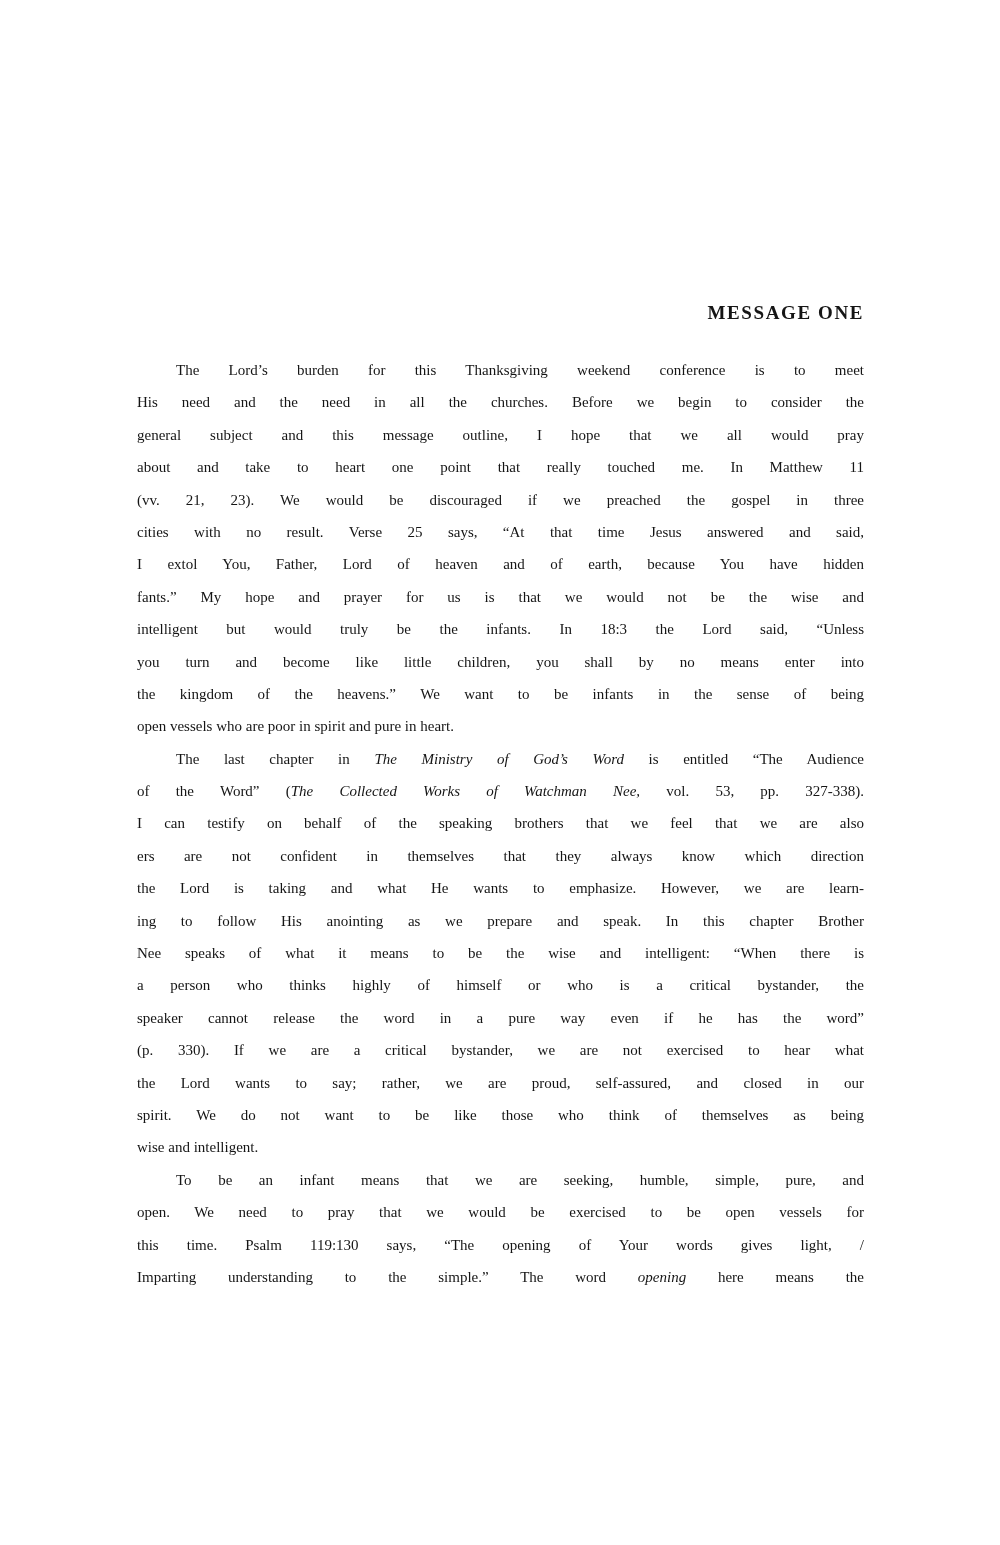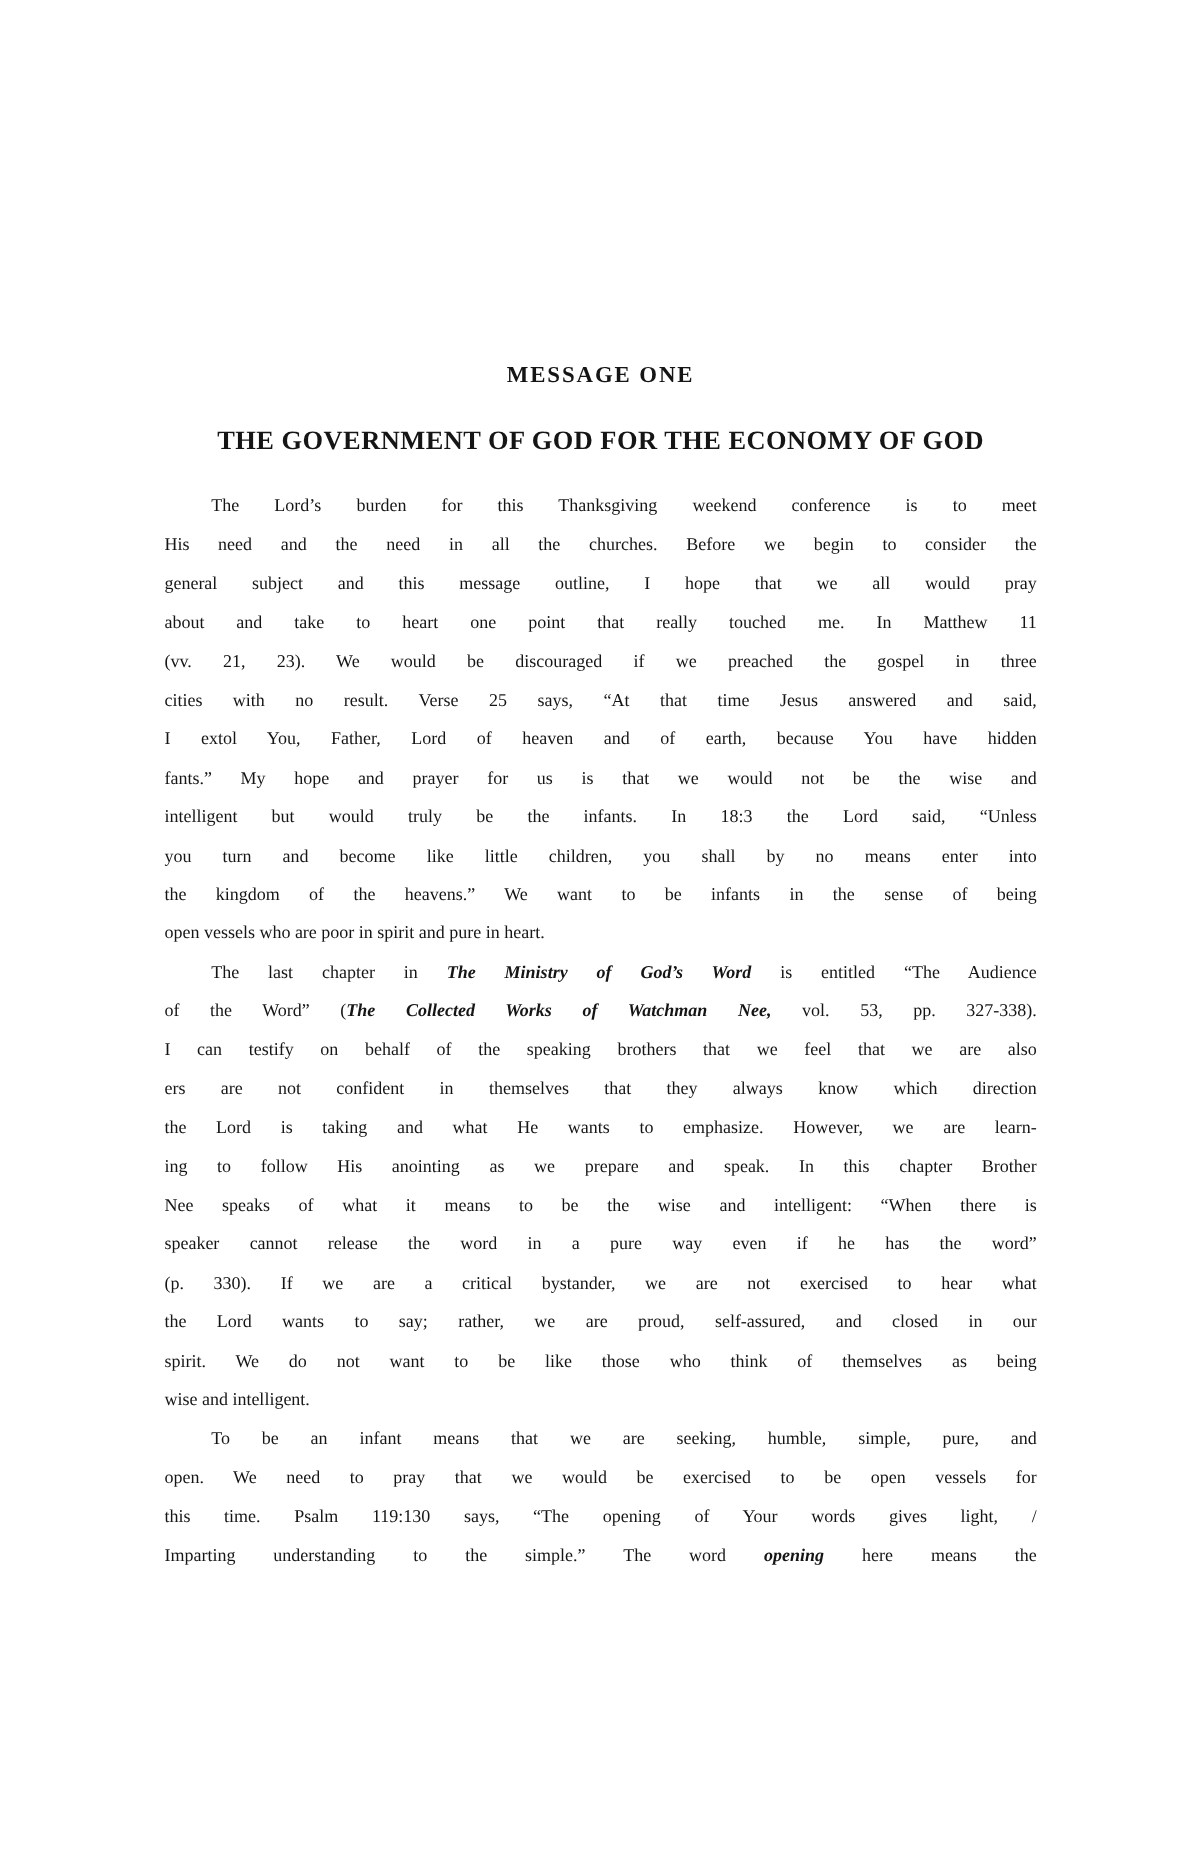--- a/index.html
+++ b/index.html
@@ -16,21 +16,21 @@
     font-family: "Liberation Serif", "DejaVu Serif", serif;
     color: #151515;
   }
   .content {
     position: absolute;
     left: 137px;
     top: 302px;
     width: 727px;
   }
   .heading-message {
-    text-align: center;
+    text-align: right;
     font-size: 19px;
     font-weight: bold;
     letter-spacing: 1.6px;
     line-height: 22px;
     margin: 0 0 30px 0;
   }
   .heading-title {
     text-align: center;
     font-size: 22px;
     font-weight: bold;
@@ -55,30 +55,28 @@
   }
   .line.last {
     text-align-last: left;
     -moz-text-align-last: left;
   }
   .line.first {
     text-indent: 39px;
   }
   .italic {
     font-style: italic;
-    font-weight: bold;
   }
 </style>
 </head>
 <body>
 
 <div class="page">
   <div class="content">
     <div class="heading-message">MESSAGE ONE</div>
-    <div class="heading-title">THE GOVERNMENT OF GOD FOR THE ECONOMY OF GOD</div>
     <div class="body-text">
         <div class="paragraph">
           <div class="line first"><span>The Lord’s burden for this Thanksgiving weekend conference is to meet</span></div>
           <div class="line"><span>His need and the need in all the churches. Before we begin to consider the</span></div>
           <div class="line"><span>general subject and this message outline, I hope that we all would pray</span></div>
           <div class="line"><span>about and take to heart one point that really touched me. In Matthew 11</span></div>
           <div class="line"><span>(vv. 21, 23). We would be discouraged if we preached the gospel in three</span></div>
           <div class="line"><span>cities with no result. Verse 25 says, “At that time Jesus answered and said,</span></div>
           <div class="line"><span>I extol You, Father, Lord of heaven and of earth, because You have hidden</span></div>
           <div class="line"><span>fants.” My hope and prayer for us is that we would not be the wise and</span></div>
@@ -88,20 +86,21 @@
           <div class="line last"><span>open vessels who are poor in spirit and pure in heart.</span></div>
         </div>
         <div class="paragraph">
           <div class="line first"><span>The last chapter in </span><span class="italic">The Ministry of God’s Word</span><span> is entitled “The Audience</span></div>
           <div class="line"><span>of the Word” (</span><span class="italic">The Collected Works of Watchman Nee,</span><span> vol. 53, pp. 327-338).</span></div>
           <div class="line"><span>I can testify on behalf of the speaking brothers that we feel that we are also</span></div>
           <div class="line"><span>ers are not confident in themselves that they always know which direction</span></div>
           <div class="line"><span>the Lord is taking and what He wants to emphasize. However, we are learn-</span></div>
           <div class="line"><span>ing to follow His anointing as we prepare and speak. In this chapter Brother</span></div>
           <div class="line"><span>Nee speaks of what it means to be the wise and intelligent: “When there is</span></div>
+          <div class="line"><span>a person who thinks highly of himself or who is a critical bystander, the</span></div>
           <div class="line"><span>speaker cannot release the word in a pure way even if he has the word”</span></div>
           <div class="line"><span>(p. 330). If we are a critical bystander, we are not exercised to hear what</span></div>
           <div class="line"><span>the Lord wants to say; rather, we are proud, self-assured, and closed in our</span></div>
           <div class="line"><span>spirit. We do not want to be like those who think of themselves as being</span></div>
           <div class="line last"><span>wise and intelligent.</span></div>
         </div>
         <div class="paragraph">
           <div class="line first"><span>To be an infant means that we are seeking, humble, simple, pure, and</span></div>
           <div class="line"><span>open. We need to pray that we would be exercised to be open vessels for</span></div>
           <div class="line"><span>this time. Psalm 119:130 says, “The opening of Your words gives light, /</span></div>

